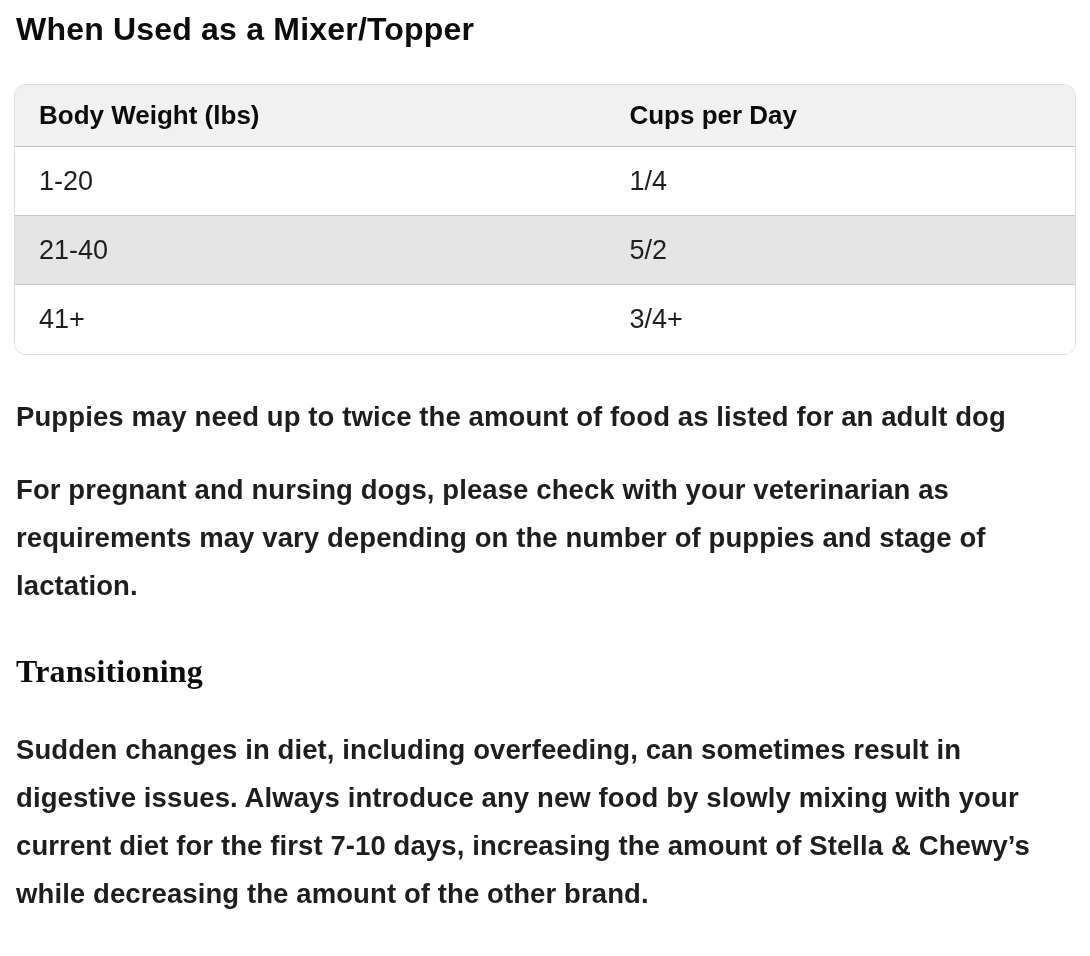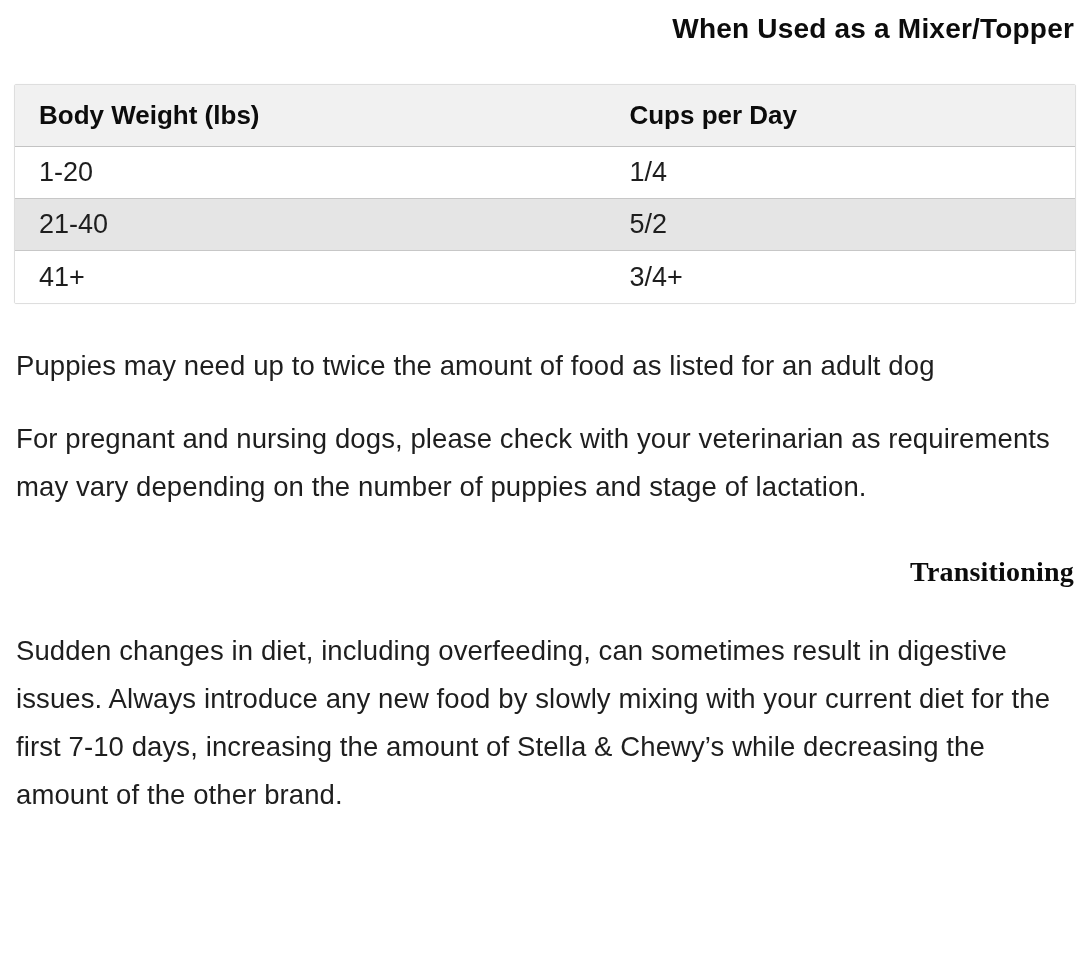--- a/index.html
+++ b/index.html
@@ -6,33 +6,32 @@
   html, body { background: #ffffff; }
   body {
     width: 1090px;
     height: 956px;
     font-family: "Liberation Sans", sans-serif;
     color: #1e1e1e;
     padding: 12px 16px 0 16px;
     overflow: hidden;
   }
   .section-heading {
-    font-size: 28px;
+    font-size: 32px;
     font-weight: 700;
     color: #0c0c0c;
     letter-spacing: 0.2px;
     line-height: 34px;
-    text-align: right;
   }
   .table-wrap {
     margin-top: 38px;
     margin-left: -2px;
     width: 1062px;
     border: 1px solid #dedede;
-    border-radius: 2px;
+    border-radius: 12px;
     overflow: hidden;
     box-shadow: 0 0 0 0.5px rgba(0,0,0,0.02);
   }
   table.feeding-table {
     width: 100%;
     border-collapse: separate;
     border-spacing: 0;
     font-size: 27px;
   }
   table.feeding-table th {
@@ -40,36 +39,37 @@
     text-align: left;
     font-weight: 700;
     font-size: 26px;
     color: #0c0c0c;
     height: 62px;
     padding: 0 24px;
     border-bottom: 1px solid #c3c3c3;
     vertical-align: middle;
   }
   table.feeding-table td {
-    height: 52px;
+    height: 69px;
     padding: 8px 24px;
     vertical-align: middle;
     color: #1e1e1e;
     border-bottom: 1px solid #c7c7c7;
     background: #ffffff;
   }
   table.feeding-table tr.alt td { background: #e5e5e5; }
   table.feeding-table tr:last-child td { border-bottom: none; }
   table.feeding-table .col-weight { width: 55.7%; }
   table.feeding-table .col-cups { width: 44.3%; }
   p.body-text {
     font-size: 27.5px;
     line-height: 48px;
     color: #1e1e1e;
     letter-spacing: 0.1px;
+    font-weight: bold;
   }
   .para-puppies { margin-top: 38px; }
   .para-pregnant { margin-top: 25px; }
   .heading-transitioning { margin-top: 44px; font-family: Liberation Serif, serif; }
   .para-transitioning { margin-top: 38px; }
 </style>
 </head>
 <body>
 
 <h2 class="section-heading">When Used as a Mixer/Topper</h2>

